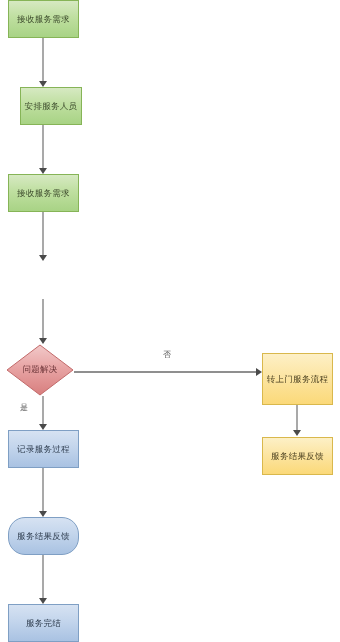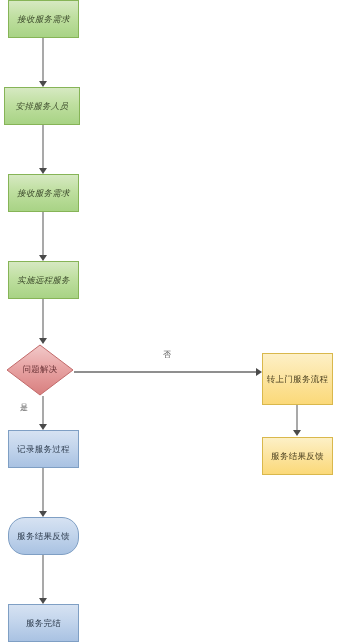--- a/index.html
+++ b/index.html
@@ -32,21 +32,20 @@
     letter-spacing: 0.3px;
     color: #404040;
     white-space: nowrap;
     z-index: 3;
   }
 
   .node-green {
     background: linear-gradient(180deg, #d6e9c2 0%, #bfdfa0 45%, #a8d385 100%);
     border: 1px solid #86b457;
     color: #3c4a2c;
-    font-style: italic;
   }
   .node-blue {
     background: linear-gradient(180deg, #d6e2f2 0%, #c3d5ec 45%, #a9c2e2 100%);
     border: 1px solid #7f9fc4;
     color: #2e3c4e;
     text-align: center;
   }
   .node-yellow {
     background: linear-gradient(180deg, #fdf0c6 0%, #fce5a3 45%, #fbd979 100%);
     border: 1px solid #d9b84c;
@@ -151,25 +150,24 @@
   <div class="arrow-down" style="left:39px; top:598px;"></div>
 
   <div class="vline" style="left:296px; top:391px; height:42px;"></div>
   <div class="arrow-down" style="left:293px; top:430px;"></div>
 
   <div class="edge-label" style="left:163px; top:349px;">否</div>
   <div class="edge-label" style="left:20px; top:402px;">是</div>
 
   <div class="node node-green" style="left:8px; top:0px; width:71px; height:38px;">接收服务需求</div>
 
-  <div class="node node-green" style="left:4px; top:87px; width:76px; height:38px;">安排服务人员</div>
+  <div class="node node-green" style="left:20px; top:87px; width:62px; height:38px;">安排服务人员</div>
 
   <div class="node node-green" style="left:8px; top:174px; width:71px; height:38px;">接收服务需求</div>
 
-  <div class="node node-green" style="left:8px; top:261px; width:71px; height:38px;">实施远程服务</div>
 
   <div class="diamond-wrap" style="left:6px; top:344px; width:68px; height:52px;">
     <svg class="diamond-shape" viewBox="0 0 68 52" preserveAspectRatio="none">
       <defs>
         <linearGradient id="dg" x1="0" y1="0" x2="0" y2="1">
           <stop offset="0%" stop-color="#f2c9c9"></stop>
           <stop offset="45%" stop-color="#e8a5a5"></stop>
           <stop offset="100%" stop-color="#d87e7e"></stop>
         </linearGradient>
       </defs>

